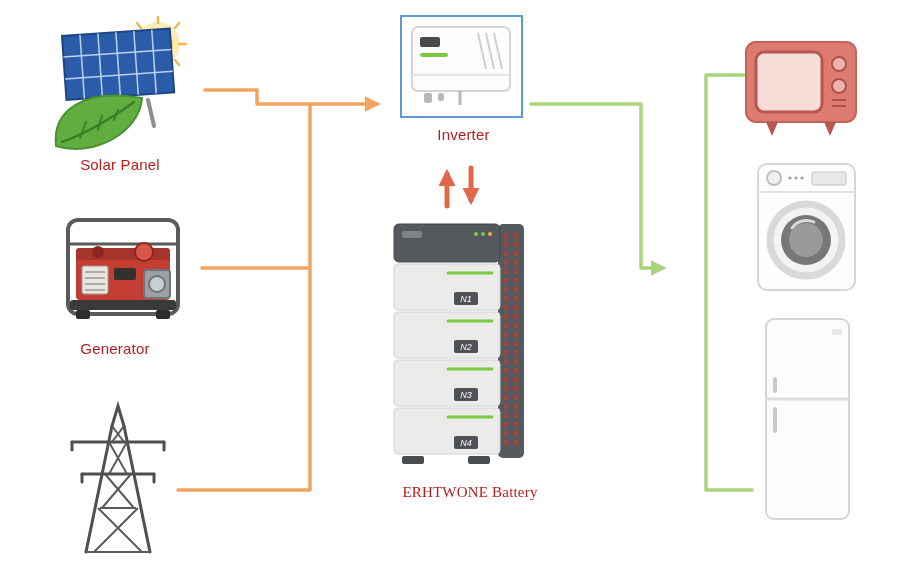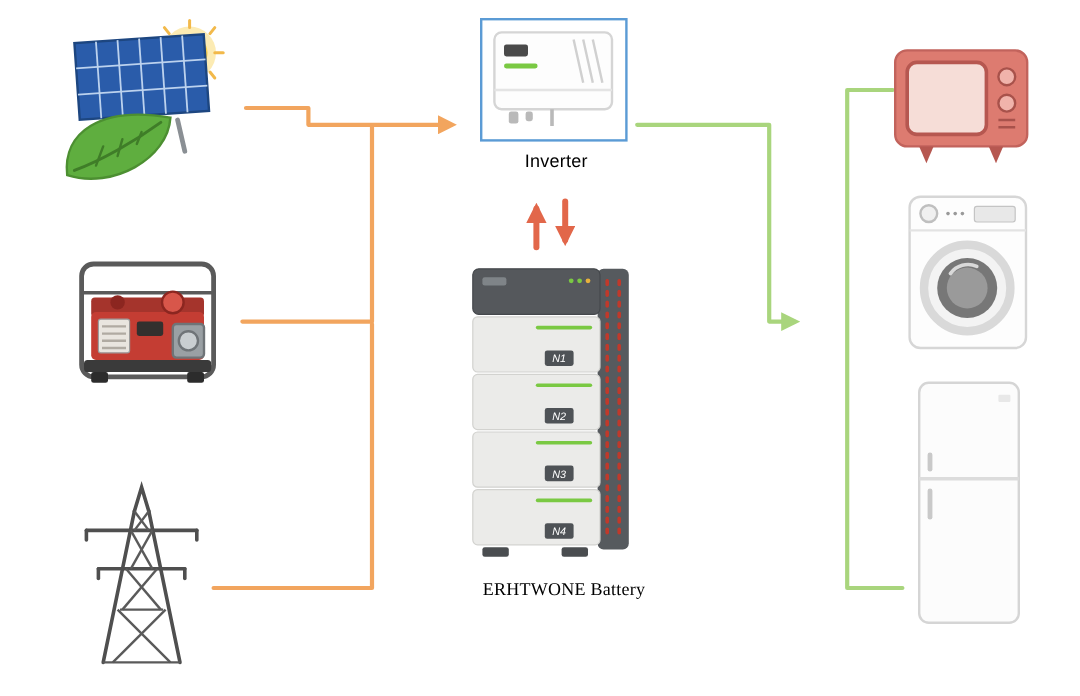--- a/index.html
+++ b/index.html
@@ -3,21 +3,21 @@
 <meta charset="utf-8">
 <style>
   html,body{margin:0;padding:0;background:#ffffff;}
   #stage{
     position:relative;width:900px;height:580px;background:#ffffff;overflow:hidden;
     font-family:"Liberation Sans",sans-serif;
   }
   .node{position:absolute;z-index:2;}
   .label{
     position:absolute;z-index:3;text-align:center;
-    font-size:15px;color:#000000;letter-spacing:.2px;
+    font-size:15px;color:#b91c1c;letter-spacing:.2px;
     font-family:"Liberation Sans",sans-serif;
   }
   .connectors{position:absolute;left:0;top:0;z-index:1;}
   .connectors polyline,.connectors line{fill:none;stroke-linecap:round;stroke-linejoin:round;}
   .stroke-source{stroke:var(--c-source_flow,#f2a55e);stroke-width:3.5;}
   .stroke-batt{stroke:var(--c-battery_flow,#e2674a);stroke-width:5;}
   .stroke-load{stroke:var(--c-load_flow,#a9d57d);stroke-width:3.5;}
   .fill-source{fill:var(--c-source_flow,#f2a55e);}
   .fill-batt{fill:var(--c-battery_flow,#e2674a);}
   .fill-load{fill:var(--c-load_flow,#a9d57d);}
@@ -82,20 +82,21 @@
       </g>
       <g stroke="#8a8f94" stroke-width="4" stroke-linecap="round">
         <line x1="72" y1="92" x2="66" y2="118"></line>
         <line x1="98" y1="90" x2="104" y2="116"></line>
       </g>
       <path d="M6,136 C2,100 34,78 92,88 C90,122 44,148 6,136 Z" fill="#5fae3f" stroke="#4c8f31" stroke-width="2"></path>
       <path d="M12,132 C34,124 62,108 84,92" fill="none" stroke="#3f7d28" stroke-width="2.5" stroke-linecap="round"></path>
       <path d="M30,128 L36,112 M48,120 L52,106 M64,110 L68,100" stroke="#3f7d28" stroke-width="2" fill="none" stroke-linecap="round"></path>
     </svg>
   </div>
+  <div class="label" style="left:35px;top:156px;width:170px;">Solar Panel</div>
 
   <div class="node" style="left:52px;top:200px;width:140px;height:140px;">
     <svg width="140" height="140" viewBox="0 0 140 140">
       <rect x="16" y="20" width="110" height="94" rx="10" fill="none" stroke="#5a5a5a" stroke-width="4"></rect>
       <line x1="16" y1="44" x2="126" y2="44" stroke="#5a5a5a" stroke-width="3"></line>
       <rect x="24" y="48" width="94" height="16" rx="3" fill="#a5342c"></rect>
       <rect x="24" y="60" width="94" height="40" rx="4" fill="#c43d33"></rect>
       <circle cx="92" cy="52" r="9" fill="#d8564a" stroke="#8c2620" stroke-width="2"></circle>
       <circle cx="46" cy="52" r="6" fill="#8c2620"></circle>
       <rect x="30" y="66" width="26" height="28" rx="2" fill="#e9e5df" stroke="#9c9c9c"></rect>
@@ -106,20 +107,21 @@
         <line x1="33" y1="90" x2="53" y2="90"></line>
       </g>
       <rect x="62" y="68" width="22" height="12" rx="2" fill="#33302e"></rect>
       <rect x="92" y="70" width="26" height="28" rx="3" fill="#9aa0a4" stroke="#6f7478" stroke-width="2"></rect>
       <circle cx="105" cy="84" r="8" fill="#c9ced1" stroke="#6f7478" stroke-width="2"></circle>
       <rect x="18" y="100" width="106" height="10" rx="3" fill="#3a3a3a"></rect>
       <rect x="24" y="110" width="14" height="9" rx="2" fill="#2c2c2c"></rect>
       <rect x="104" y="110" width="14" height="9" rx="2" fill="#2c2c2c"></rect>
     </svg>
   </div>
+  <div class="label" style="left:35px;top:340px;width:160px;">Generator</div>
 
   <div class="node" style="left:58px;top:396px;width:120px;height:160px;">
     <svg width="120" height="160" viewBox="0 0 120 160">
       <g stroke="#4f4f4f" stroke-width="3" fill="none" stroke-linecap="round">
         <line x1="28" y1="156" x2="54" y2="30"></line>
         <line x1="92" y1="156" x2="66" y2="30"></line>
         <polyline points="54,30 60,10 66,30"></polyline>
         <line x1="14" y1="46" x2="106" y2="46"></line>
         <line x1="24" y1="78" x2="96" y2="78"></line>
         <line x1="14" y1="46" x2="14" y2="54"></line>

